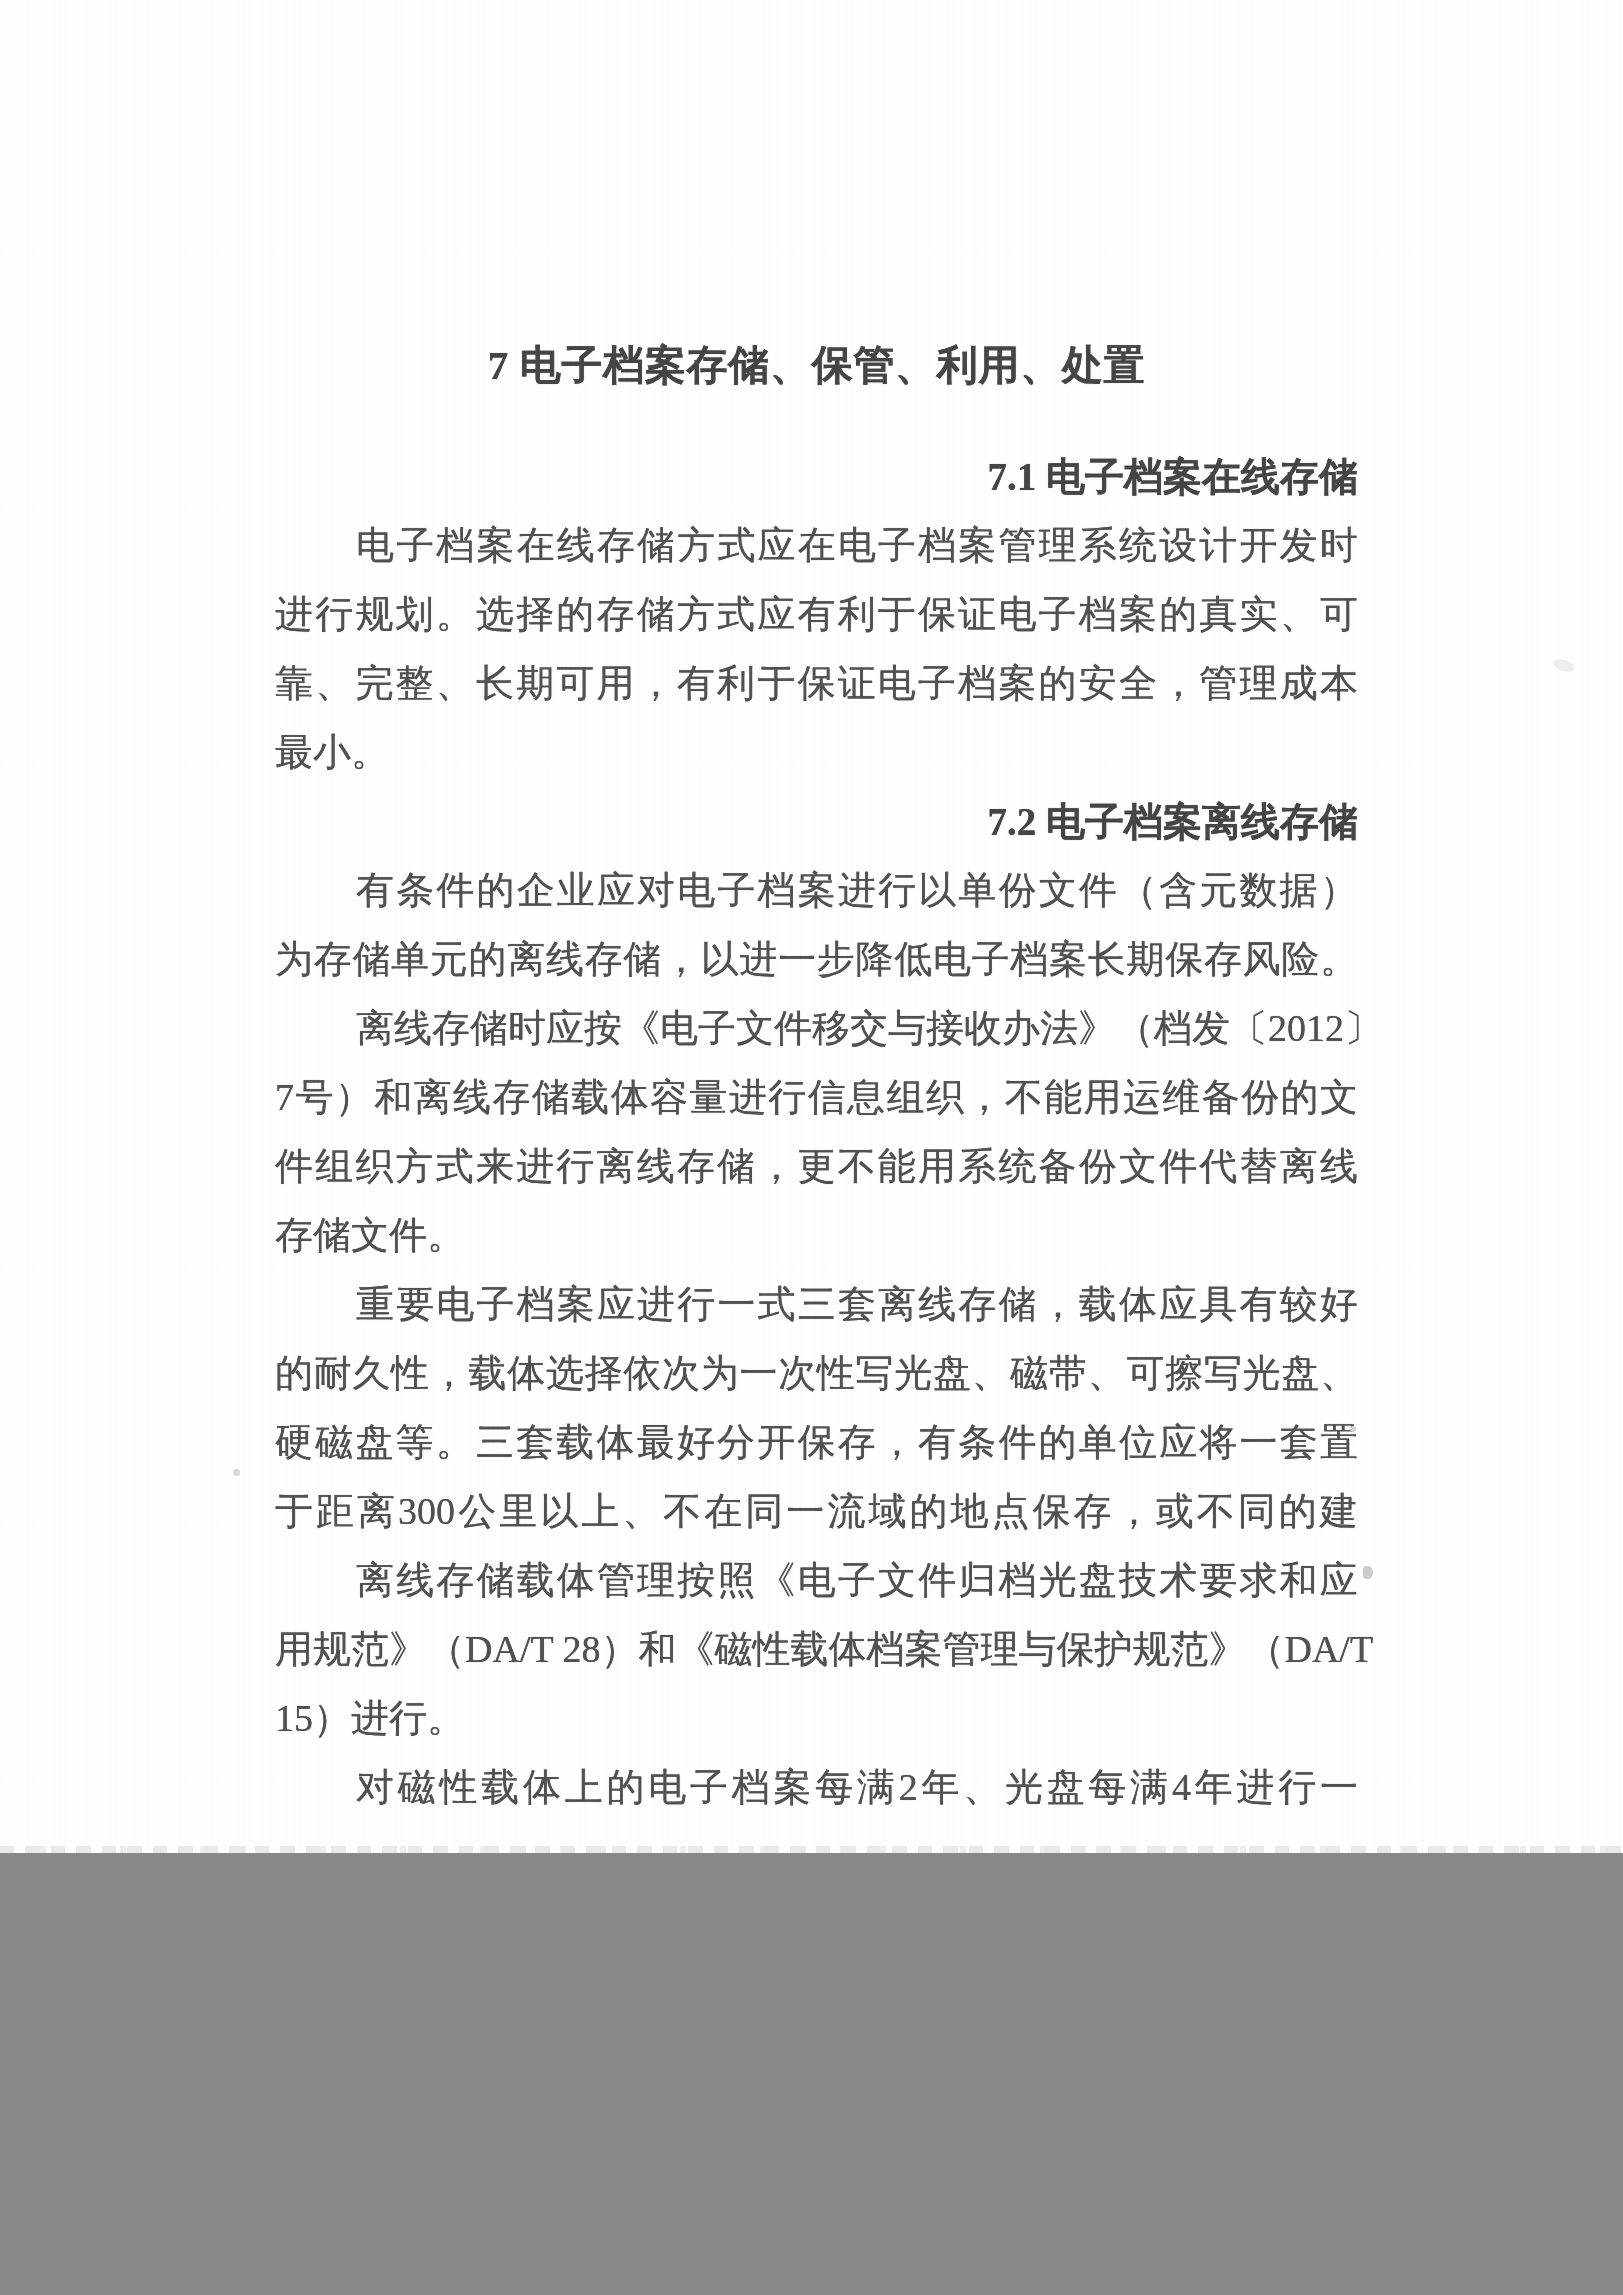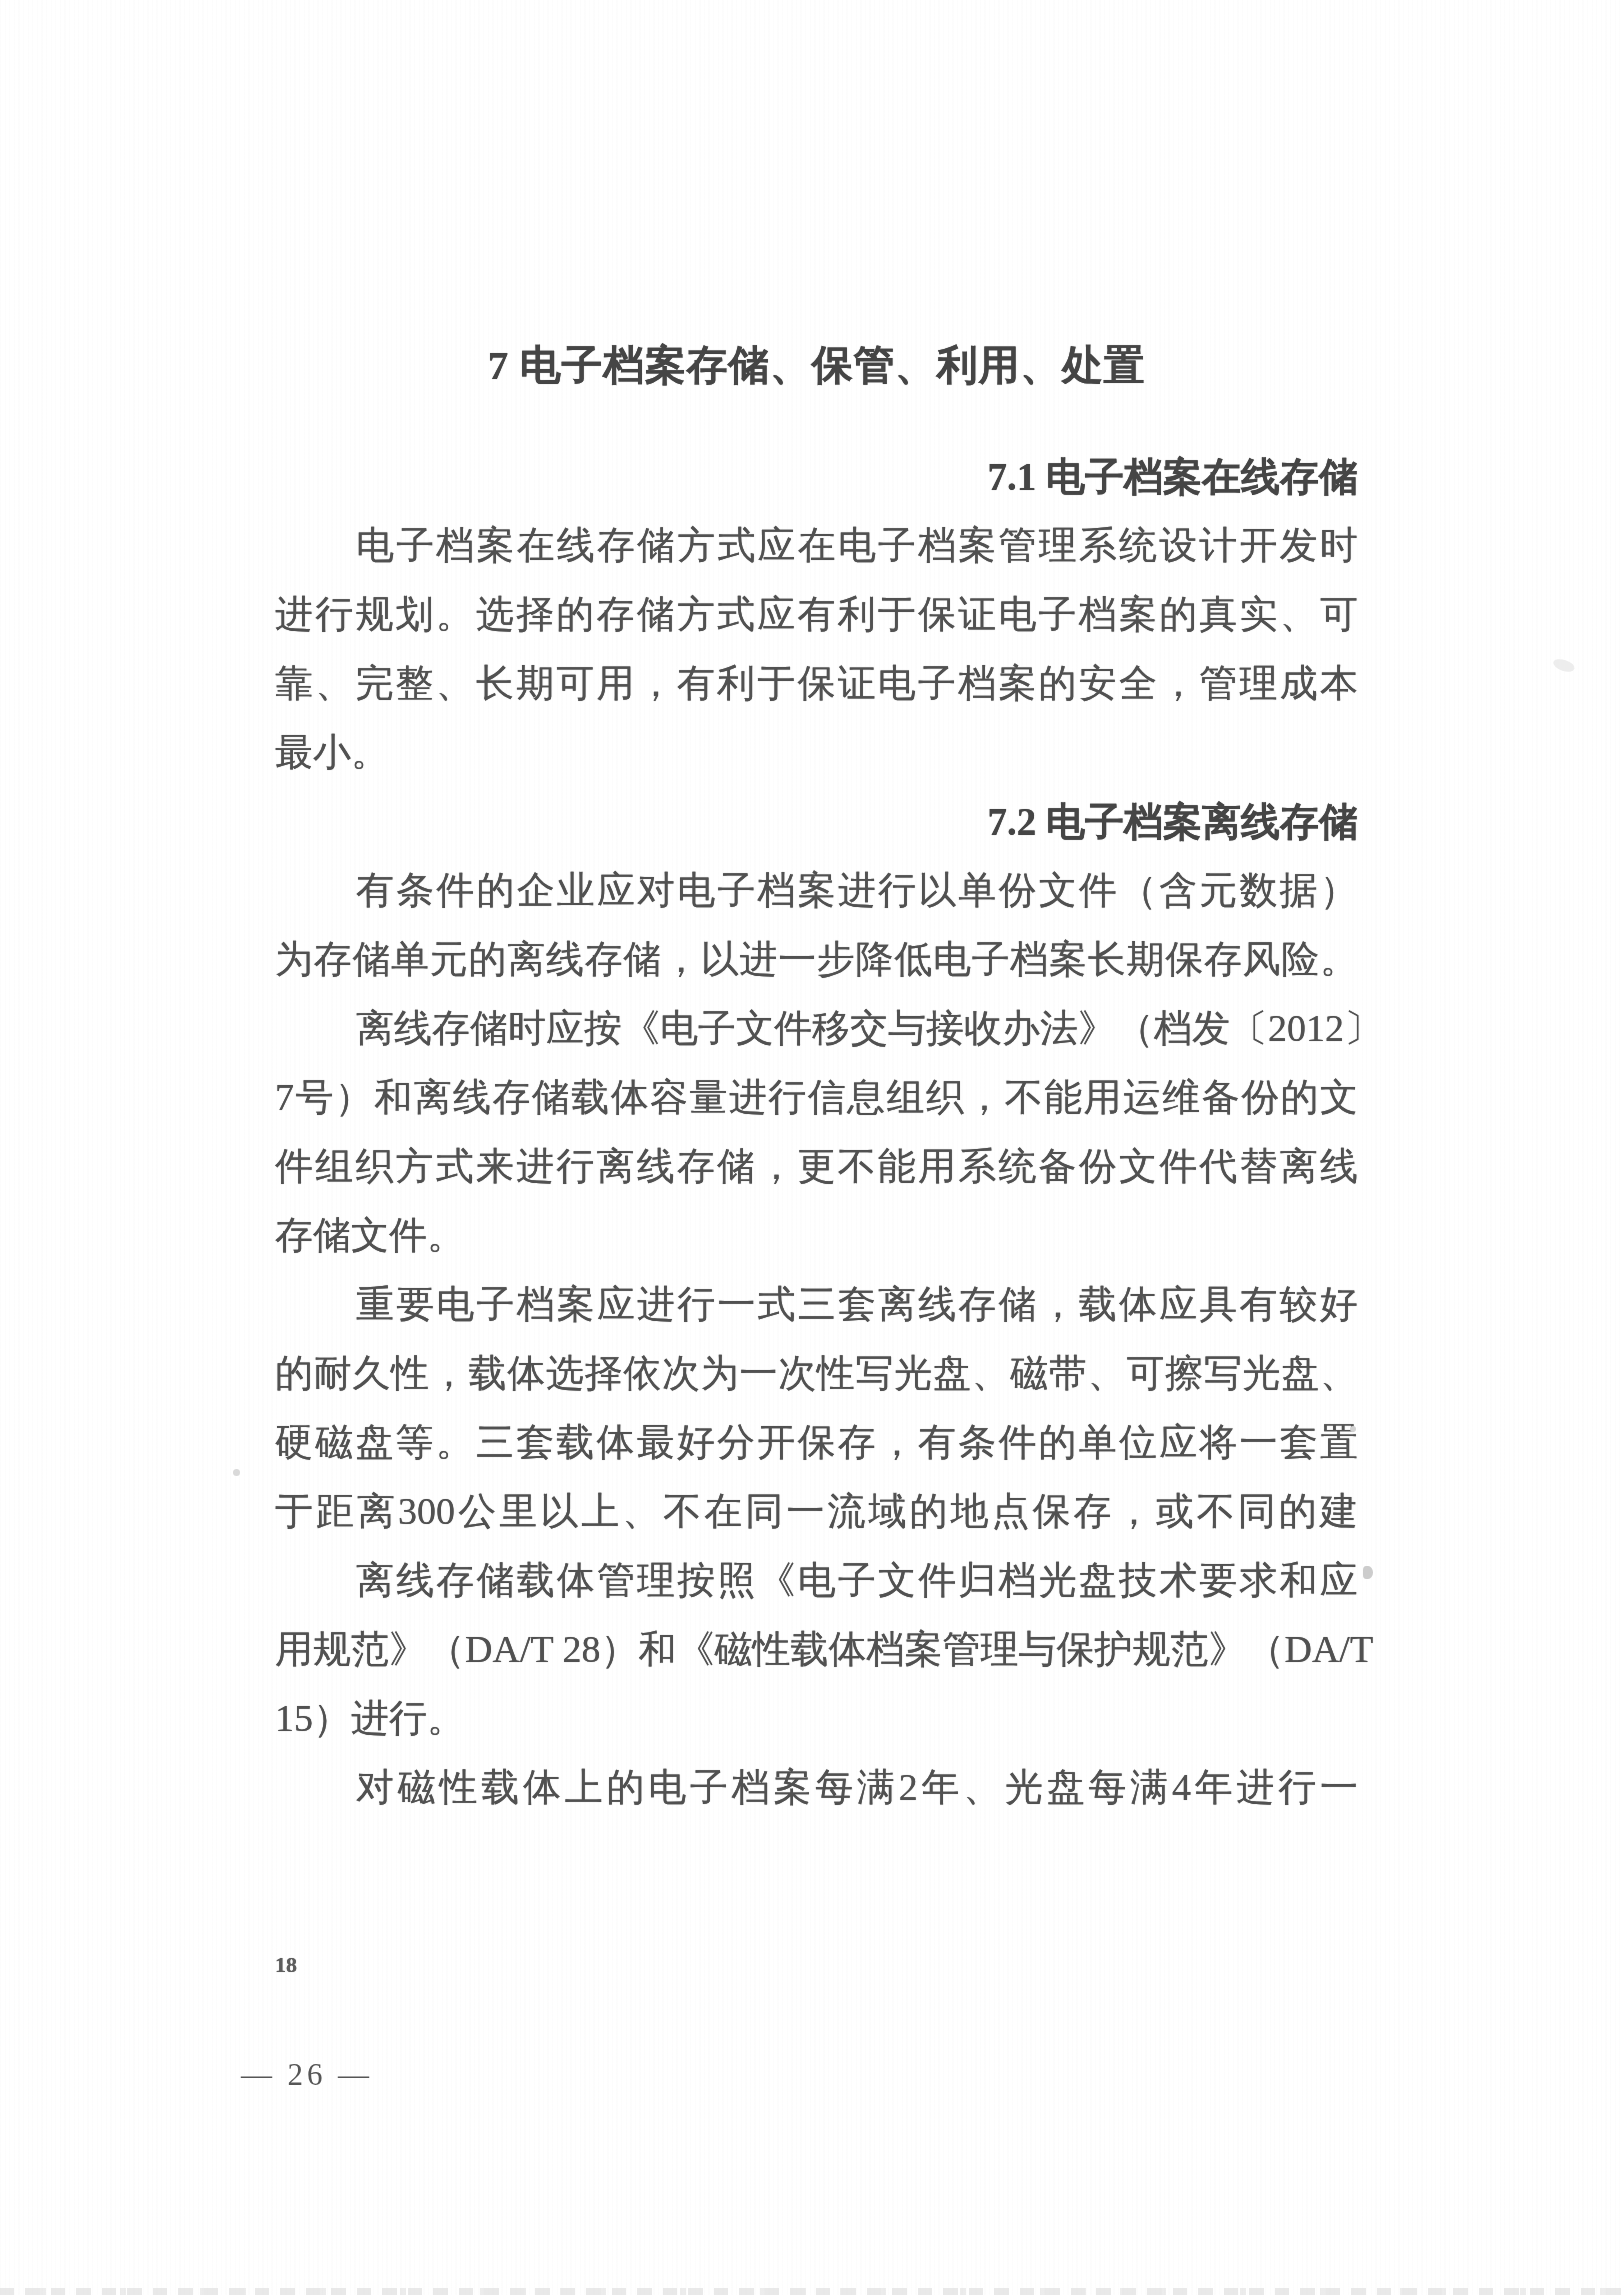--- a/index.html
+++ b/index.html
@@ -1,19 +1,19 @@
 <!DOCTYPE html>
 <html style="--ink: #515151; --heading-ink: #454545;font-size:10.5px"><head>
 <meta charset="utf-8">
 <style>
   html, body { margin: 0; padding: 0; background: #888; }
   .page {
     position: relative;
     width: 1623px;
-    height: 2295px;
+    height: 1853px;
     margin: 0 auto;
     background:
       repeating-linear-gradient(90deg, rgba(120,120,120,0.018) 0 1.3px, rgba(255,255,255,0) 1.3px 4.6px),
       #ffffff;
     overflow: hidden;
     font-family: "Liberation Serif", "DejaVu Serif", serif;
     color: var(--ink, #515151);
   }
   .doc-title {
     position: absolute;

